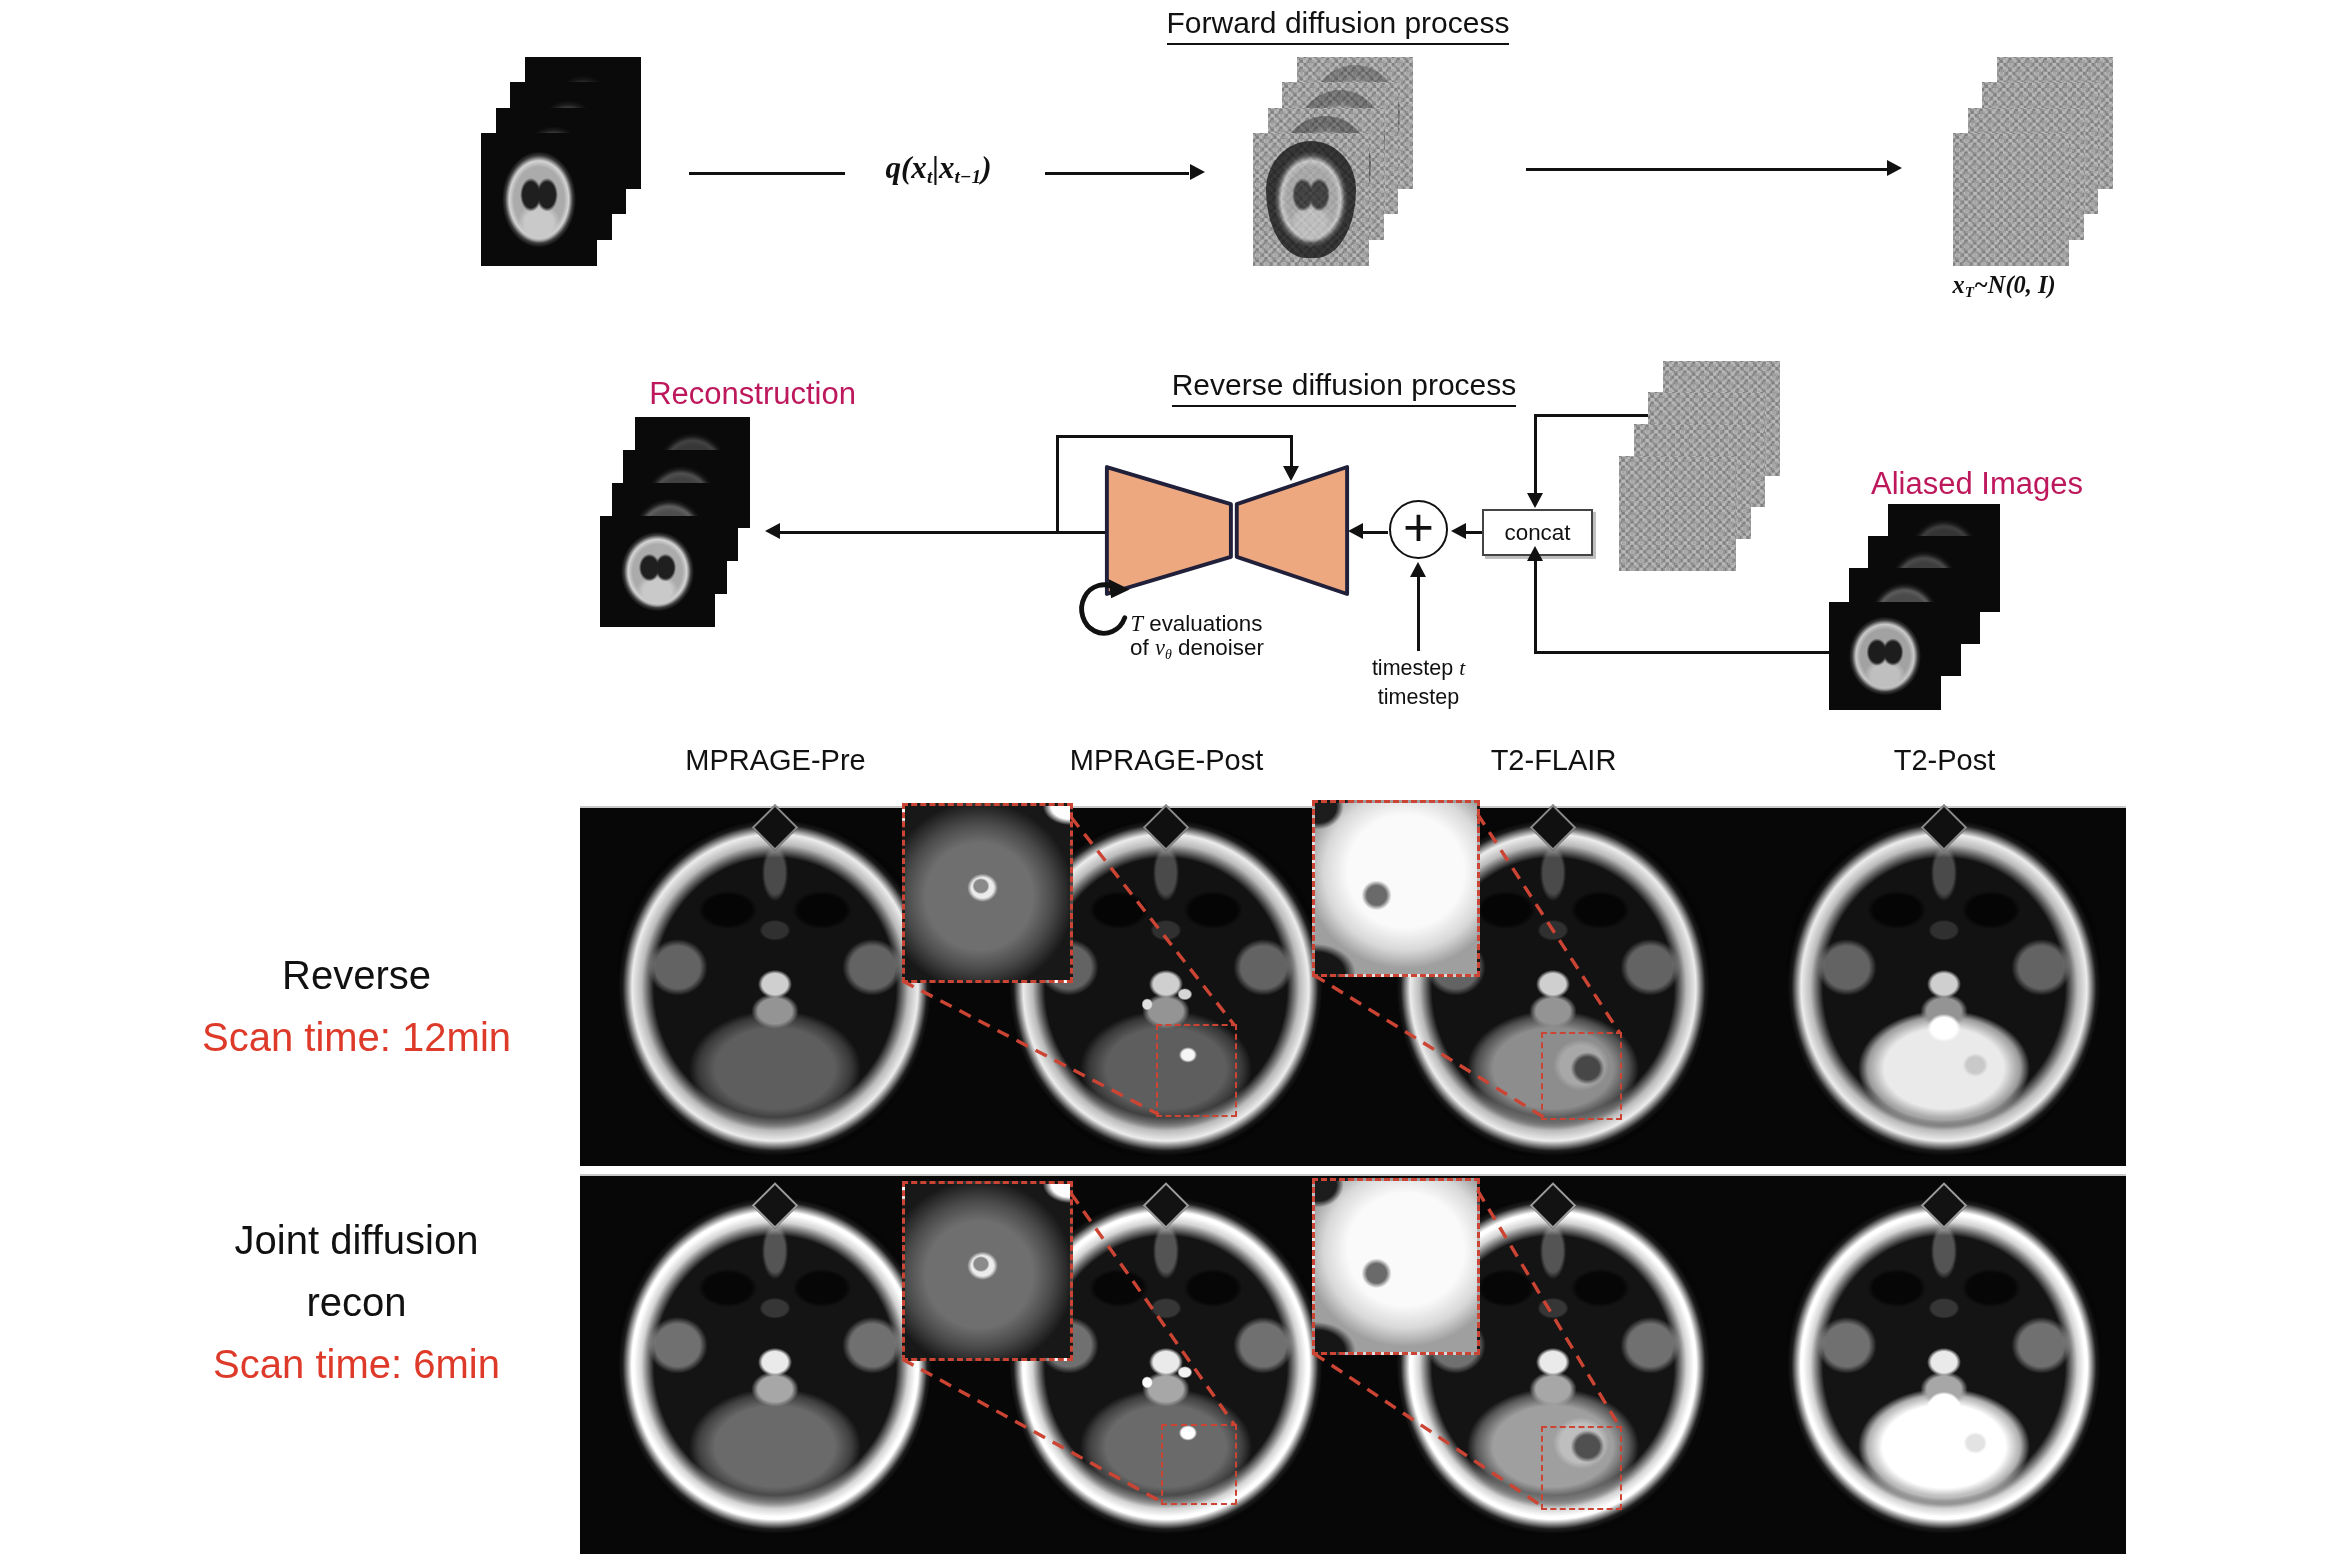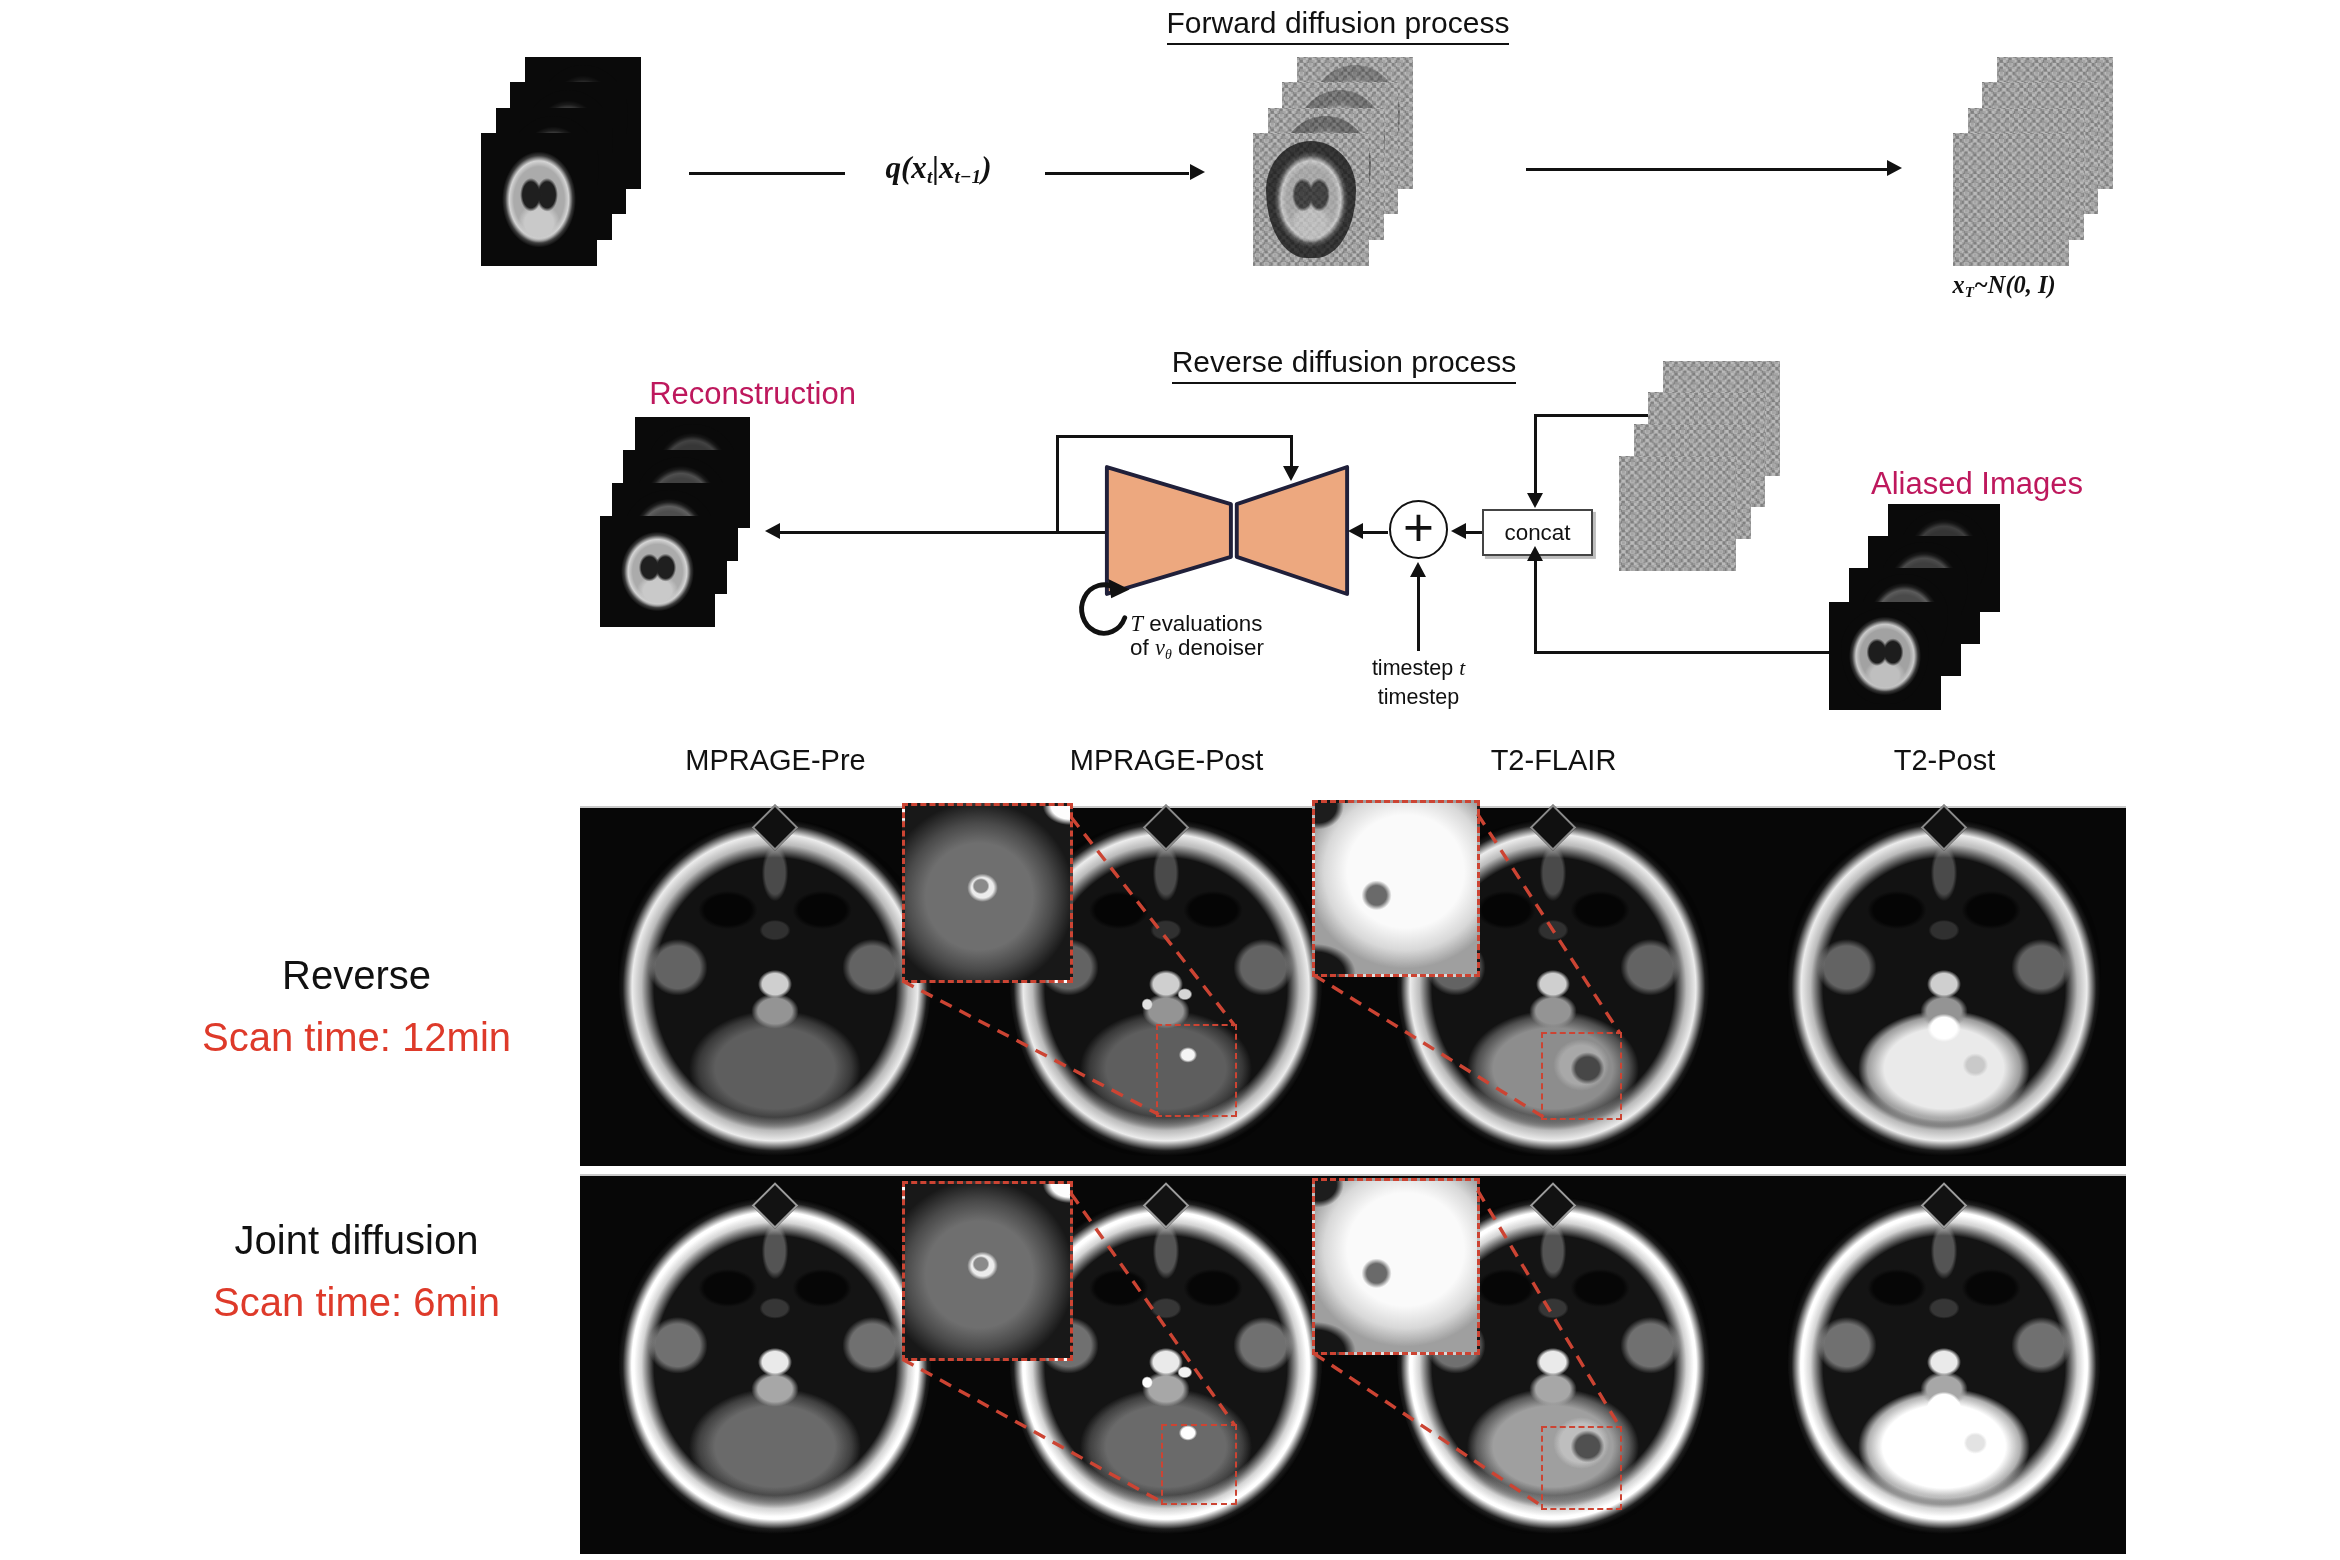--- a/index.html
+++ b/index.html
@@ -163,21 +163,21 @@
   <div class="stack" style="left:1953px;top:57px;width:161px;height:209px;">
     <div class="frame noise" style="left:44px;top:0;width:116px;height:132px;"></div>
     <div class="frame noise" style="left:29px;top:25px;width:116px;height:132px;"></div>
     <div class="frame noise" style="left:14.6px;top:51px;width:116px;height:132px;"></div>
     <div class="frame noise" style="left:0;top:76px;width:116px;height:133px;"></div>
   </div>
   <div class="math sm" style="left:1877px;top:271px;width:254px;">
     <span>x</span><span class="sub">T</span><span>~</span><span>N</span><span>(0, </span><span>I</span><span>)</span>
   </div>
 
-  <div class="sec-title" style="left:1149px;top:345px;width:390px;">
+  <div class="sec-title" style="left:1149px;top:368px;width:390px;">
     <span class="u">Reverse diffusion process</span>
   </div>
 
   <div class="label-30" style="left:563px;top:376px;width:293px;font-size:31px;">Reconstruction</div>
 
   <div class="stack" style="left:600px;top:417px;width:150px;height:211px;">
     <div class="frame dark" style="left:35px;top:0;width:115px;height:111px;">
         <div class="mini-brain" style="opacity:.28;"></div>
       </div>
     <div class="frame dark" style="left:23.4px;top:33px;width:115px;height:111px;">
@@ -267,20 +267,21 @@
   <div class="col-header" style="left:1020px;top:744px;">MPRAGE-Post</div>
   <div class="col-header" style="left:1407px;top:744px;">T2-FLAIR</div>
   <div class="col-header" style="left:1798px;top:744px;">T2-Post</div>
 
   <div class="row-label" style="left:132px;top:944px;">
     <div>Reverse</div>
     <div class="red">Scan time: 12min</div>
   </div>
   <div class="row-label" style="left:132px;top:1209px;">
     <div>Joint diffusion</div>
+    <div>recon</div>
     <div class="red">Scan time: 6min</div>
   </div>
 
   <div class="strip" style="left:580px;top:806px;width:1546px;height:360px;">
     <div class="mri mprage" style="left:38px;top:10.7px;"></div>
     <div class="mri mprage mprage-post" style="left:429px;top:10.7px;"></div>
     <div class="mri t2flair" style="left:816px;top:10.7px;"></div>
     <div class="mri t2post" style="left:1207px;top:10.7px;"></div>
   </div>
 

